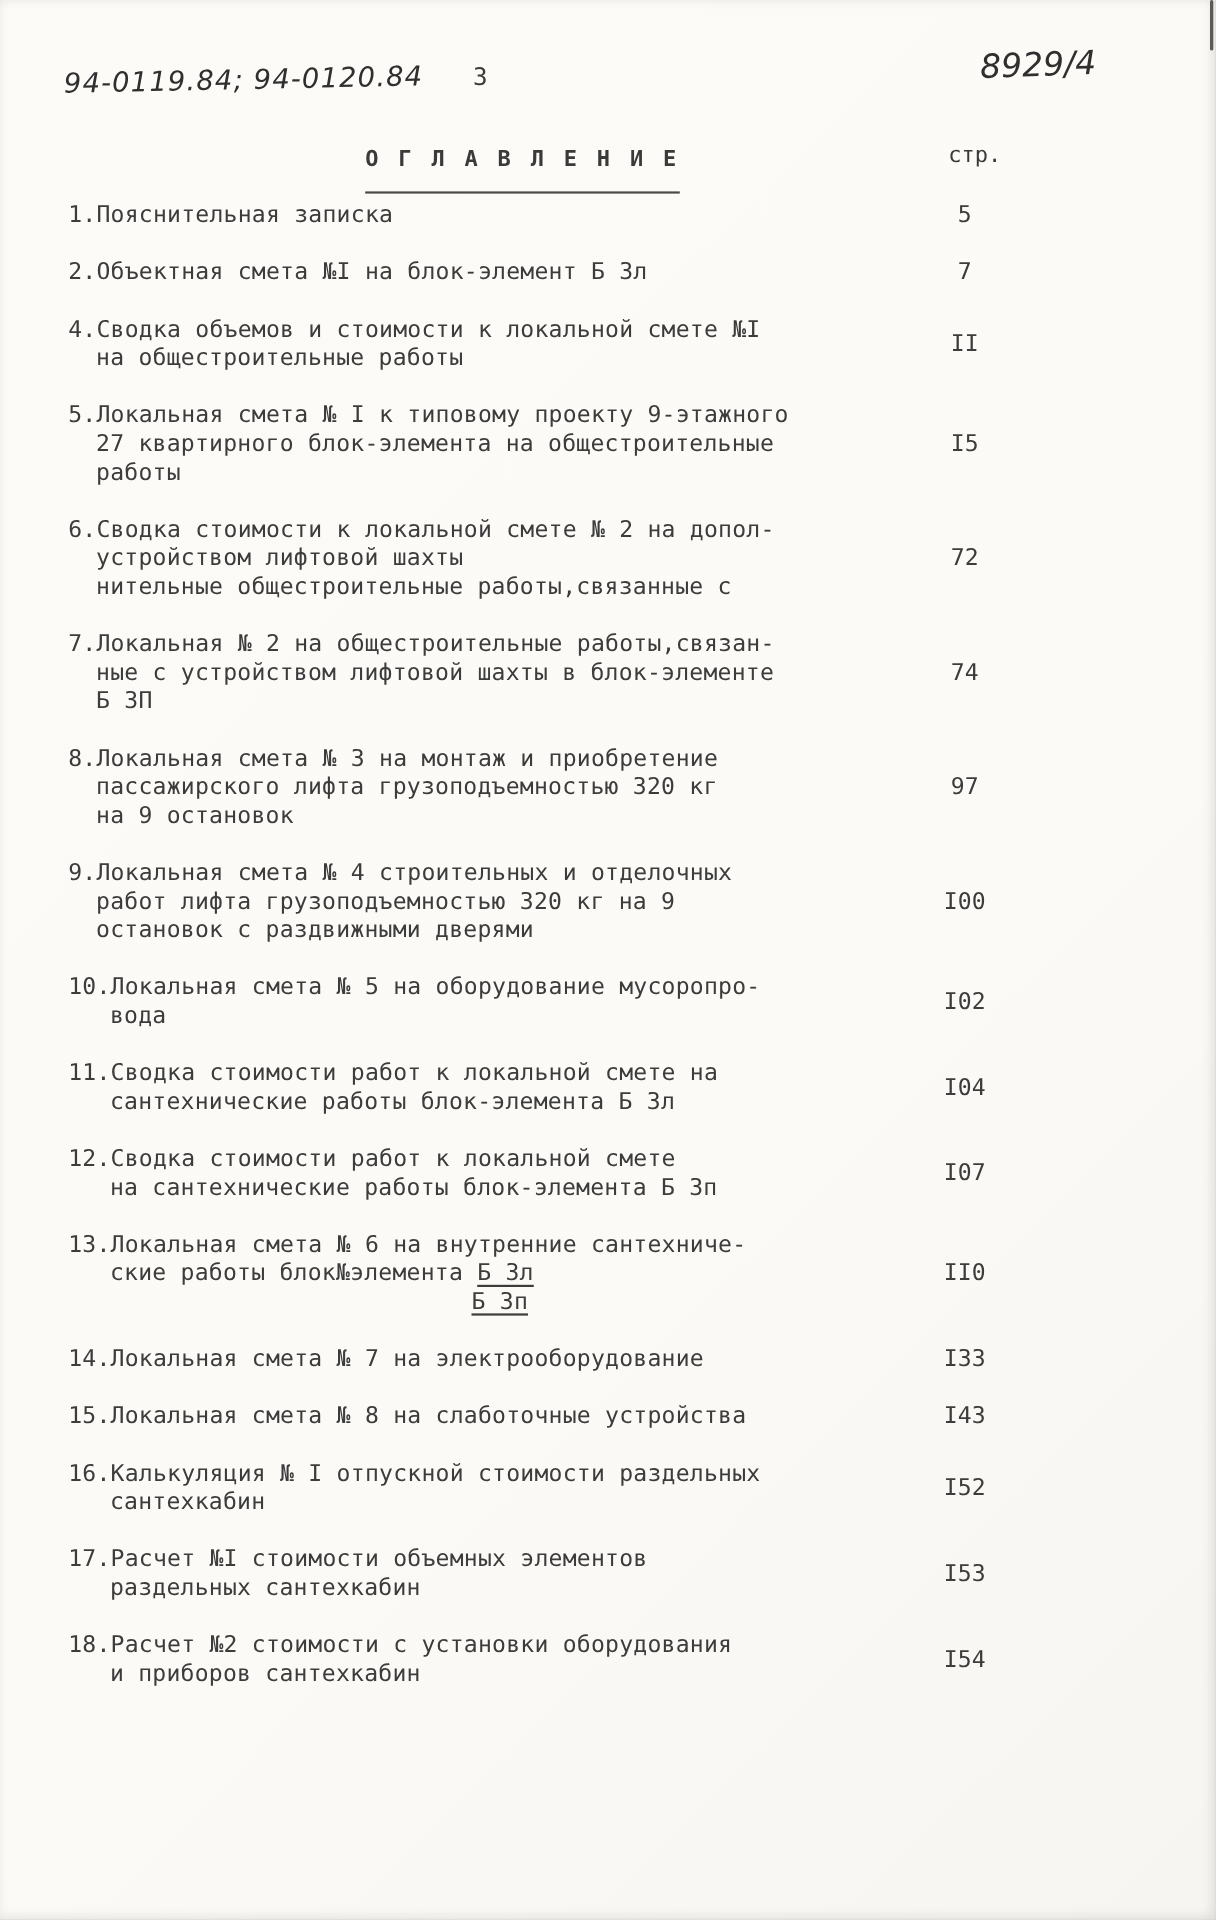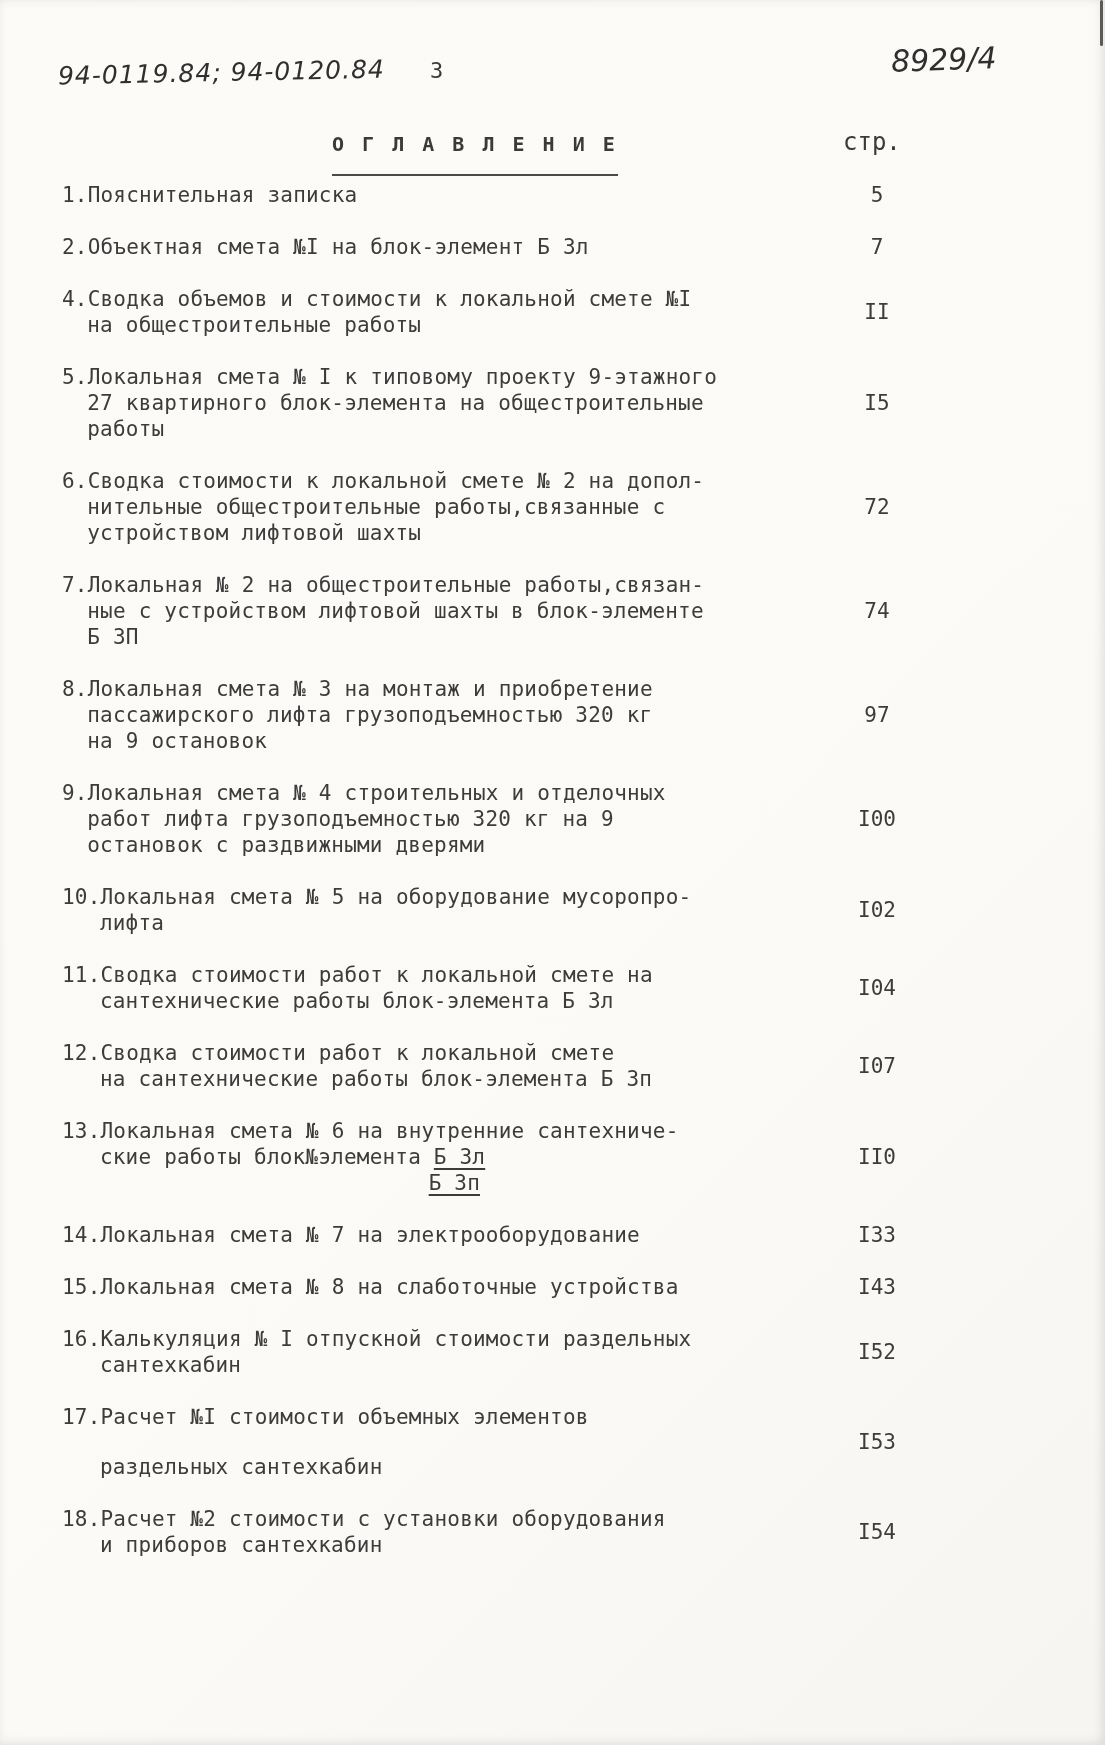--- a/index.html
+++ b/index.html
@@ -39,22 +39,22 @@
   .toc-title {
     position:absolute; left:332px; top:132px;
     font-size:20px; font-weight:bold;
     letter-spacing:3px;
     padding-bottom:18px;
     border-bottom:2px solid #4a4a4a;
     white-space:nowrap;
   }
 
   .str-label {
-    position:absolute; left:843px; top:128px;
-    font-size:24px;
+    position:absolute; left:862px; top:128px;
+    font-size:20px;
   }
 
   .entries {
     position:absolute; left:62px; top:182px; width:880px;
     display:flex; flex-direction:column; gap:26px;
   }
 
   .entry {
     display:flex; align-items:center; justify-content:space-between;
   }
@@ -122,22 +122,22 @@
           <div class="entry-line"><span class="entry-num">5.</span><span>Локальная смета № I к типовому проекту 9-этажного</span></div>
           <div class="entry-line" style="padding-left: 2ch;"><span>27 квартирного блок-элемента на общестроительные</span></div>
           <div class="entry-line" style="padding-left: 2ch;"><span>работы</span></div>
         </div>
     <div class="entry-page">I5</div>
   </div>
 
   <div class="entry">
     <div class="entry-text">
           <div class="entry-line"><span class="entry-num">6.</span><span>Сводка стоимости к локальной смете № 2 на допол-</span></div>
+          <div class="entry-line" style="padding-left: 2ch;"><span>устройством лифтовой шахты</span></div>
           <div class="entry-line" style="padding-left: 2ch;"><span>нительные общестроительные работы,связанные с</span></div>
-          <div class="entry-line" style="padding-left: 2ch;"><span>устройством лифтовой шахты</span></div>
         </div>
     <div class="entry-page">72</div>
   </div>
 
   <div class="entry">
     <div class="entry-text">
           <div class="entry-line"><span class="entry-num">7.</span><span>Локальная № 2 на общестроительные работы,связан-</span></div>
           <div class="entry-line" style="padding-left: 2ch;"><span>ные с устройством лифтовой шахты в блок-элементе</span></div>
           <div class="entry-line" style="padding-left: 2ch;"><span>Б 3П</span></div>
         </div>
@@ -158,21 +158,21 @@
           <div class="entry-line"><span class="entry-num">9.</span><span>Локальная смета № 4 строительных и отделочных</span></div>
           <div class="entry-line" style="padding-left: 2ch;"><span>работ лифта грузоподъемностью 320 кг на 9</span></div>
           <div class="entry-line" style="padding-left: 2ch;"><span>остановок с раздвижными дверями</span></div>
         </div>
     <div class="entry-page">I00</div>
   </div>
 
   <div class="entry">
     <div class="entry-text">
           <div class="entry-line"><span class="entry-num">10.</span><span>Локальная смета № 5 на оборудование мусоропро-</span></div>
-          <div class="entry-line" style="padding-left: 3ch;"><span>лифта</span></div>
+          <div class="entry-line" style="padding-left: 3ch;"><span>вода</span></div>
         </div>
     <div class="entry-page">I02</div>
   </div>
 
   <div class="entry">
     <div class="entry-text">
           <div class="entry-line"><span class="entry-num">11.</span><span>Сводка стоимости работ к локальной смете на</span></div>
           <div class="entry-line" style="padding-left: 3ch;"><span>сантехнические работы блок-элемента Б 3л</span></div>
         </div>
     <div class="entry-page">I04</div>
@@ -213,21 +213,21 @@
     <div class="entry-text">
           <div class="entry-line"><span class="entry-num">16.</span><span>Калькуляция № I отпускной стоимости раздельных</span></div>
           <div class="entry-line" style="padding-left: 3ch;"><span>сантехкабин</span></div>
         </div>
     <div class="entry-page">I52</div>
   </div>
 
   <div class="entry">
     <div class="entry-text">
           <div class="entry-line"><span class="entry-num">17.</span><span>Расчет №I стоимости объемных элементов</span></div>
-          <div class="entry-line" style="padding-left: 3ch; margin-top: 24px;"><span>раздельных сантехкабин</span></div>
+          <div class="entry-line" style="padding-left: 3ch;"><span>раздельных сантехкабин</span></div>
         </div>
     <div class="entry-page">I53</div>
   </div>
 
   <div class="entry">
     <div class="entry-text">
           <div class="entry-line"><span class="entry-num">18.</span><span>Расчет №2 стоимости с установки оборудования</span></div>
           <div class="entry-line" style="padding-left: 3ch;"><span>и приборов сантехкабин</span></div>
         </div>
     <div class="entry-page">I54</div>

